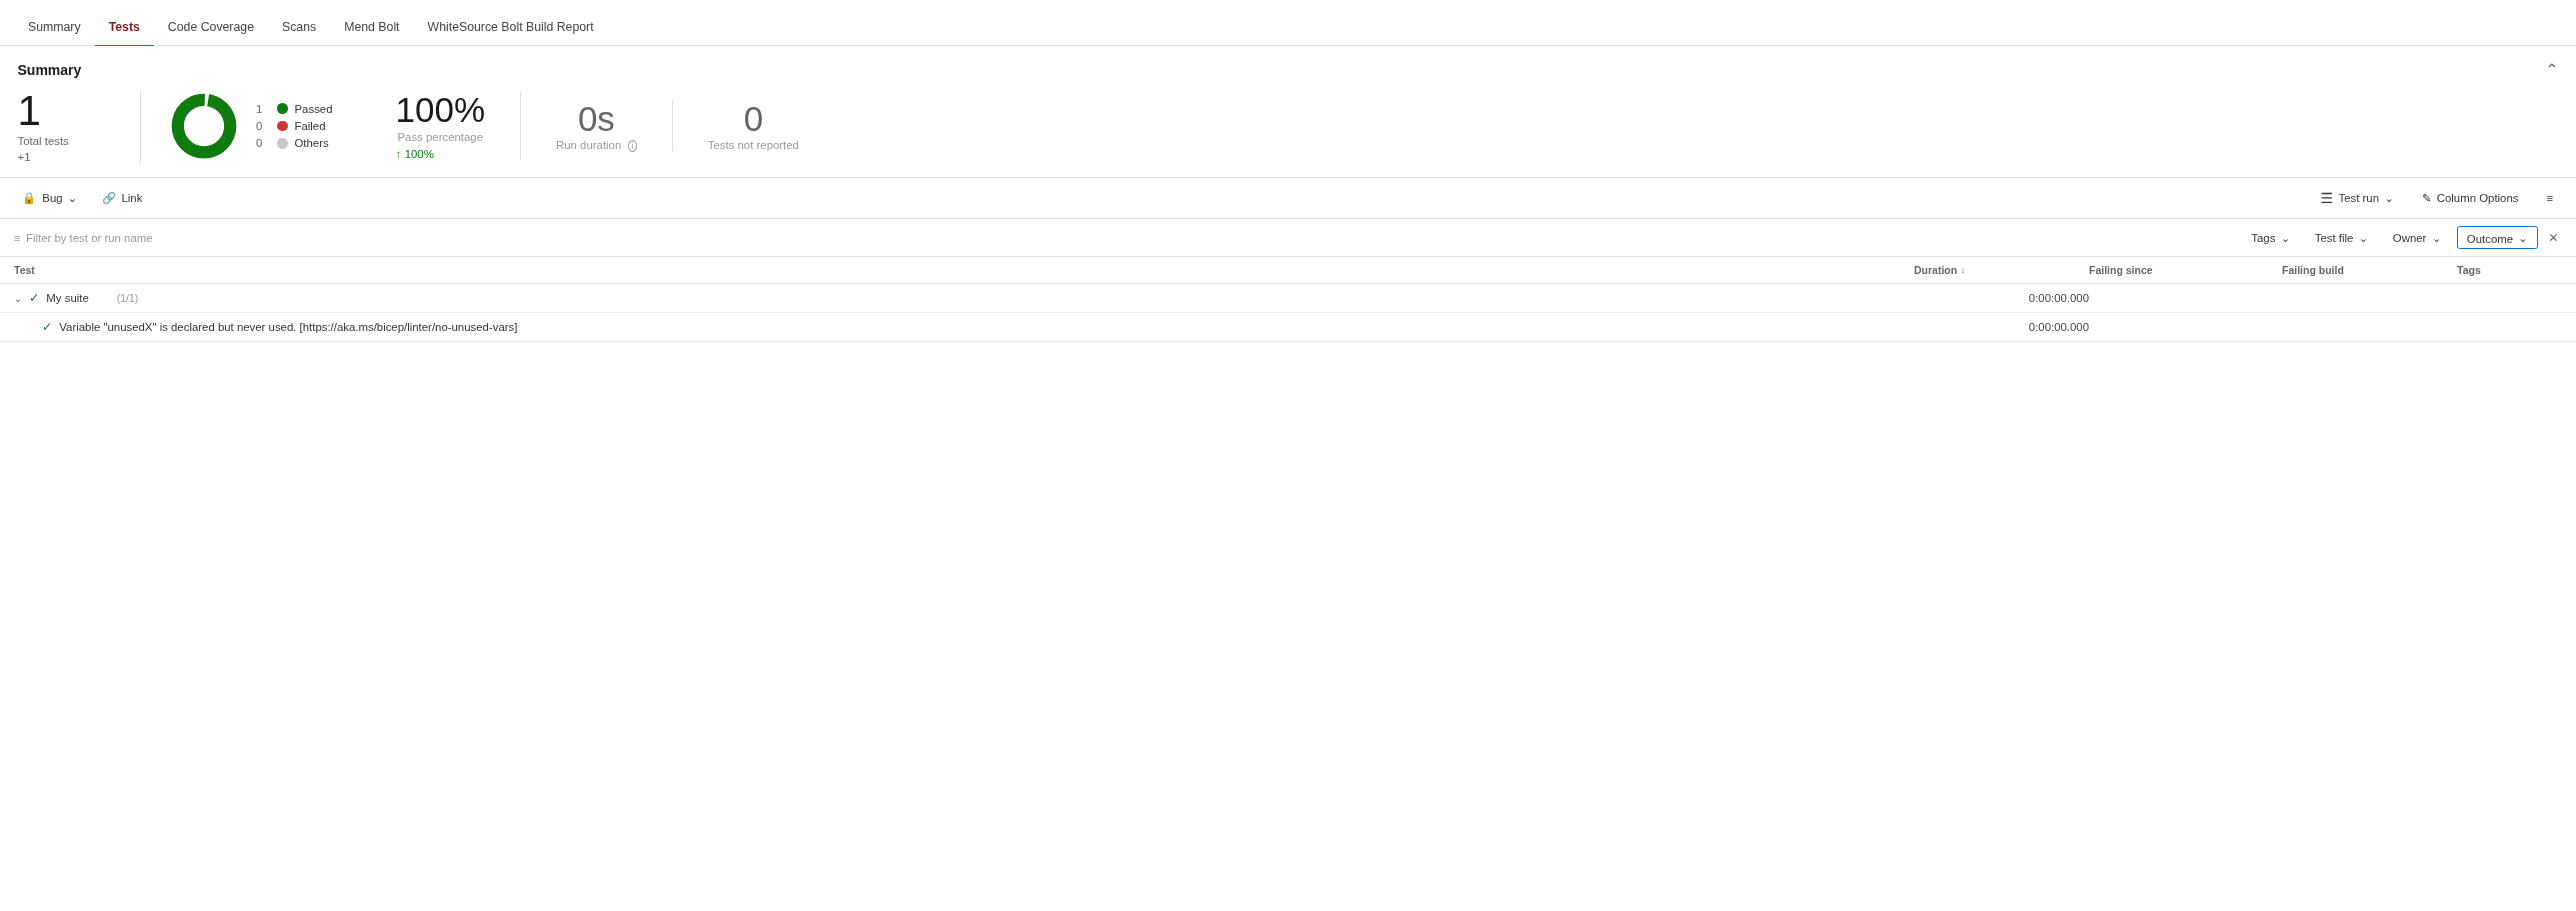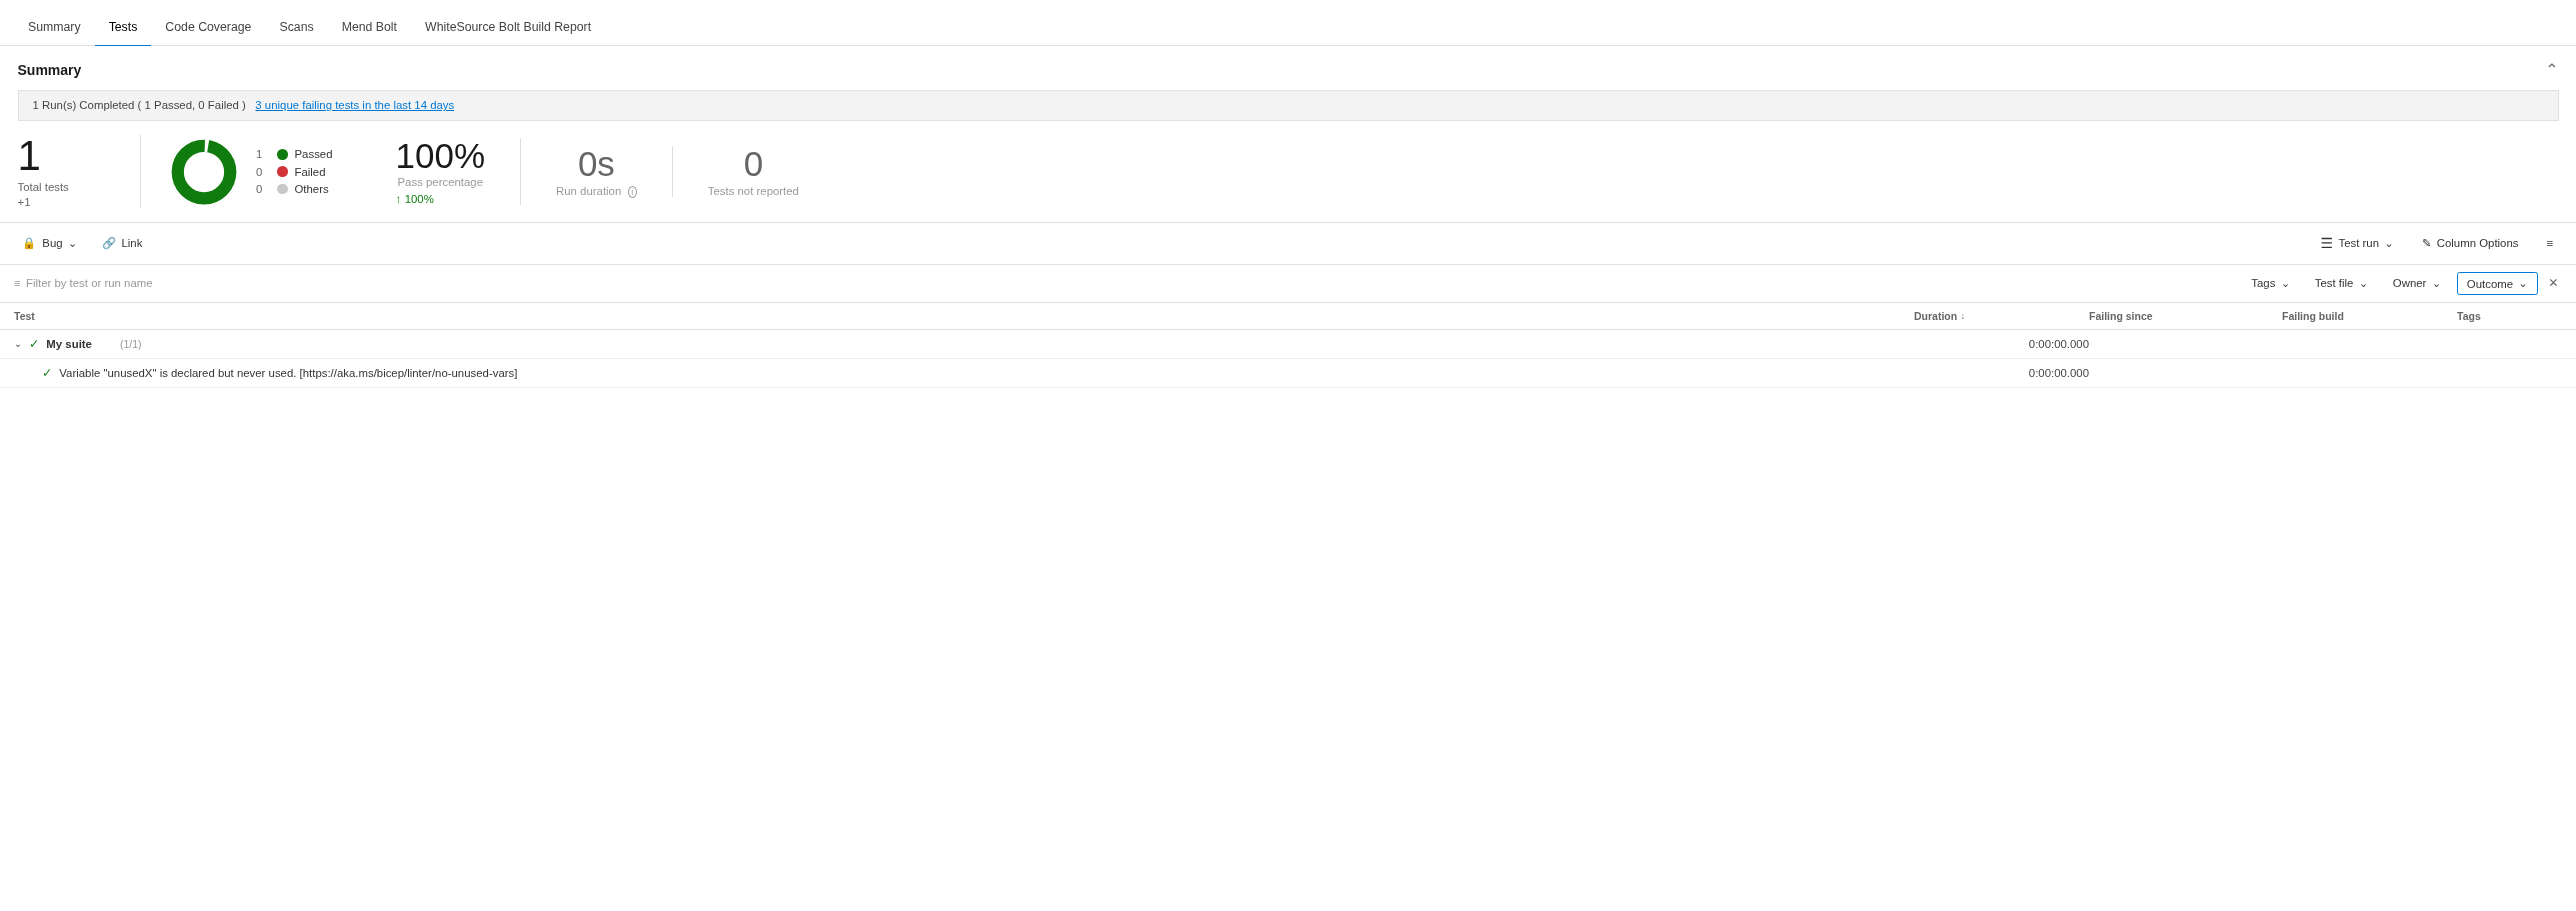--- a/index.html
+++ b/index.html
@@ -17,23 +17,23 @@
       padding: 10.5px 14px;
       cursor: pointer;
       font-size: 12.3px;
       color: #444;
       border-bottom: 1.8px solid transparent;
       margin-bottom: -0.9px;
       white-space: nowrap;
       user-select: none;
     }
     .nav-item.active {
-      color: #000000;
+      color: #7f1d1d;
       border-bottom: 1.8px solid #0078d4;
-      font-weight: 400;
+      font-weight: 700;
     }
 
     
     .summary-section {
       padding: 14px 17.5px;
       border-bottom: 0.9px solid #e0e0e0;
     }
     .summary-header {
       display: flex;
       justify-content: space-between;
@@ -256,21 +256,21 @@
     }
 
     .row-test-cell {
       display: flex;
       align-items: center;
       gap: 7px;
     }
     .check-icon { color: #107c10; font-size: 12.3px; }
     .expand-icon { color: #666; font-size: 9.6px; cursor: pointer; }
 
-    .suite-name { font-weight: 700; }
+    .suite-name { font-weight: 400; }
     .suite-count { color: #999; font-size: 10.5px; margin-left: 21px; }
 
     .duration-cell { color: #444; text-align: right; }
     .empty-cell { color: #999; }
   </style>
 </head>
 <body>
 
 <nav class="top-nav">
   <div class="nav-item">Summary</div>
@@ -280,25 +280,20 @@
   <div class="nav-item">Mend Bolt</div>
   <div class="nav-item">WhiteSource Bolt Build Report</div>
 </nav>
 
 <div class="summary-section">
   <div class="summary-header">
     <span class="summary-title">Summary</span>
     <span class="summary-collapse-btn">⌃</span>
   </div>
 
-  <div class="runs-bar">
-    <span>1 Run(s) Completed ( 1 Passed, 0 Failed )</span>
-    &nbsp;
-    <a>3 unique failing tests in the last 14 days</a>
-  </div>
 
   <div class="stats-row">
 
     <div class="stat-total">
       <div class="big-num">1</div>
       <div class="label">Total tests</div>
       <div class="plus-one">+1</div>
     </div>
 
     <div class="donut-container">

